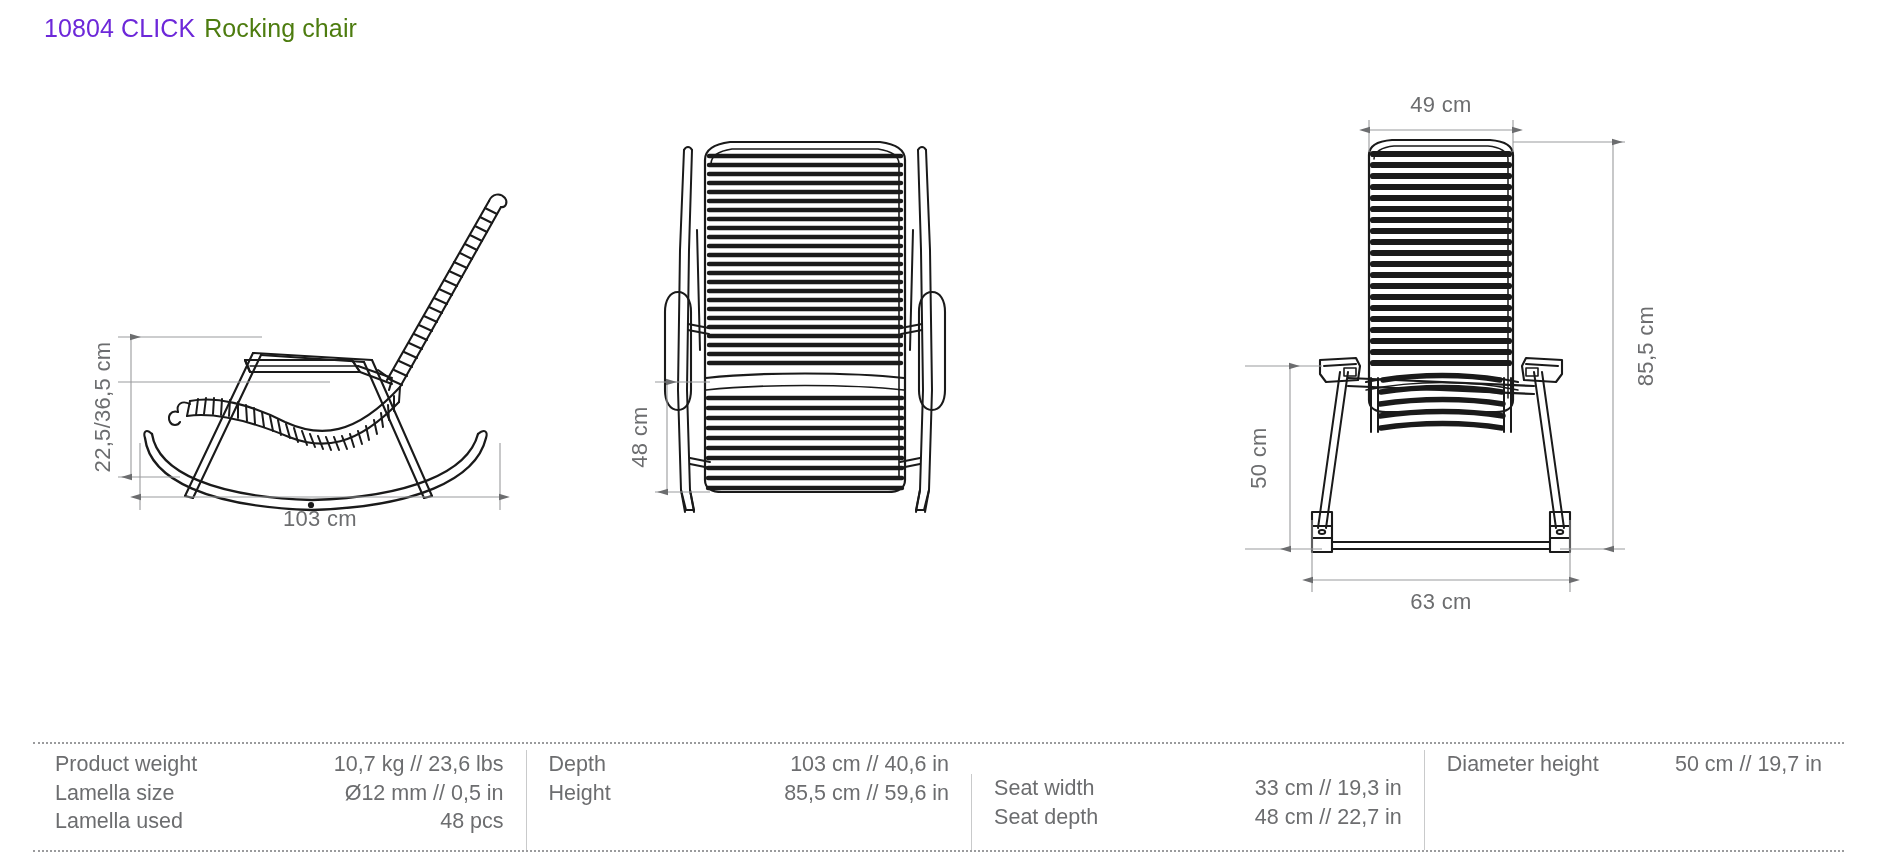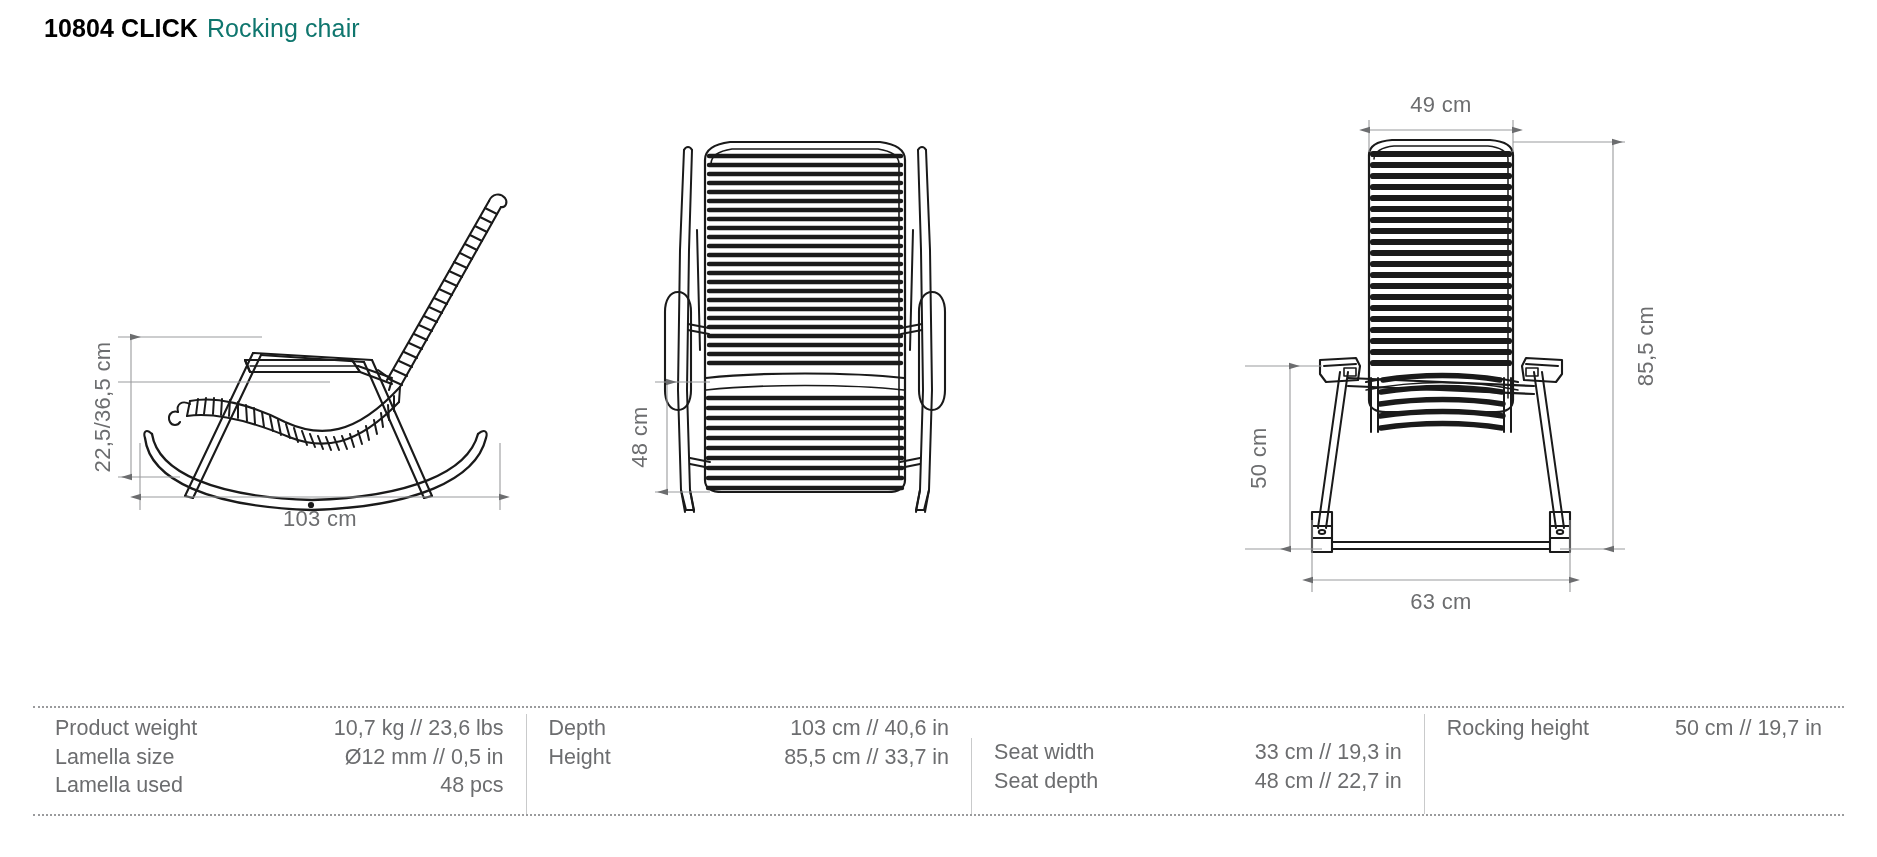--- a/index.html
+++ b/index.html
@@ -10,35 +10,35 @@
     position:relative;
     overflow:hidden;
   }
   .page{position:absolute;inset:0;}
 
   
   #title-bar{
     position:absolute;left:44px;top:14px;
     font-size:25px;letter-spacing:0.1px;white-space:nowrap;
   }
-  #title-bar .code{font-weight:bold;color:#000000;}
-  #title-bar .name{font-weight:normal;color:#0f766e;margin-left:9px;}
+  #title-bar .code{font-weight:normal;color:#6d28d9;}
+  #title-bar .name{font-weight:normal;color:#4d7c0f;margin-left:9px;}
 
   
   #drawings{position:absolute;left:0;top:60px;width:1877px;height:620px;}
   #drawings svg{display:block;}
 
   .dimtext{
     font-family:"Liberation Sans","DejaVu Sans",sans-serif;
     font-size:22px;fill:#6c6d6f;letter-spacing:0.3px;
   }
 
   
   #spec-table{
-    position:absolute;left:33px;top:706px;width:1811px;height:110px;
+    position:absolute;left:33px;top:742px;width:1811px;height:110px;
     border-top:2px dotted #9a9b9d;
     border-bottom:2px dotted #9a9b9d;
     box-sizing:border-box;
     display:flex;
     padding-top:6px;
   }
   .spec-col{
     position:relative;
     box-sizing:border-box;
     padding:0 22px;
@@ -367,37 +367,37 @@
       </div>
     </div>
 
     <div class="spec-col c1">
       <div class="spec-row">
         <span class="spec-label">Depth</span>
         <span class="spec-value">103 cm // 40,6 in</span>
       </div>
       <div class="spec-row">
         <span class="spec-label">Height</span>
-        <span class="spec-value">85,5 cm // 33,7 in</span>
+        <span class="spec-value">85,5 cm // 59,6 in</span>
       </div>
     </div>
 
     <div class="spec-col c2">
       <div class="spec-row">
         <span class="spec-label">Seat width</span>
         <span class="spec-value">33 cm // 19,3 in</span>
       </div>
       <div class="spec-row">
         <span class="spec-label">Seat depth</span>
         <span class="spec-value">48 cm // 22,7 in</span>
       </div>
     </div>
 
     <div class="spec-col c3">
       <div class="spec-row">
-        <span class="spec-label">Rocking height</span>
+        <span class="spec-label">Diameter height</span>
         <span class="spec-value">50 cm // 19,7 in</span>
       </div>
     </div>
 
   </div>
 
 </div>
 
 </body></html>

